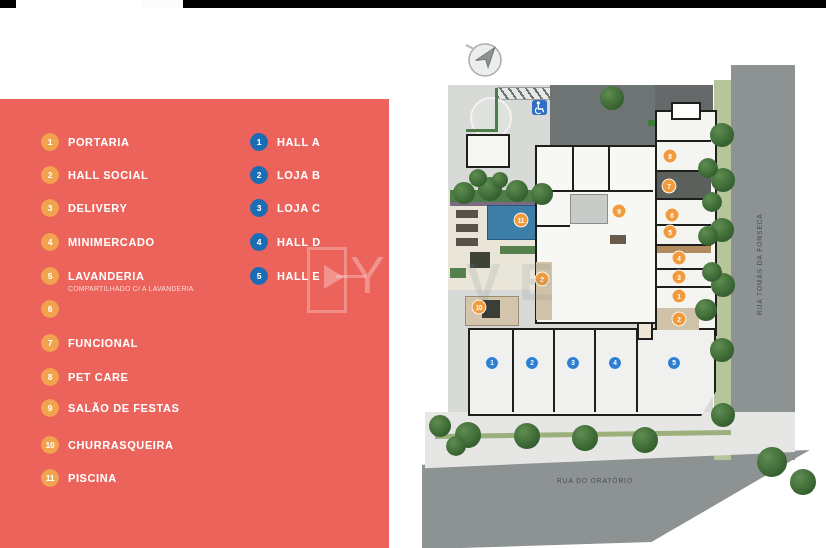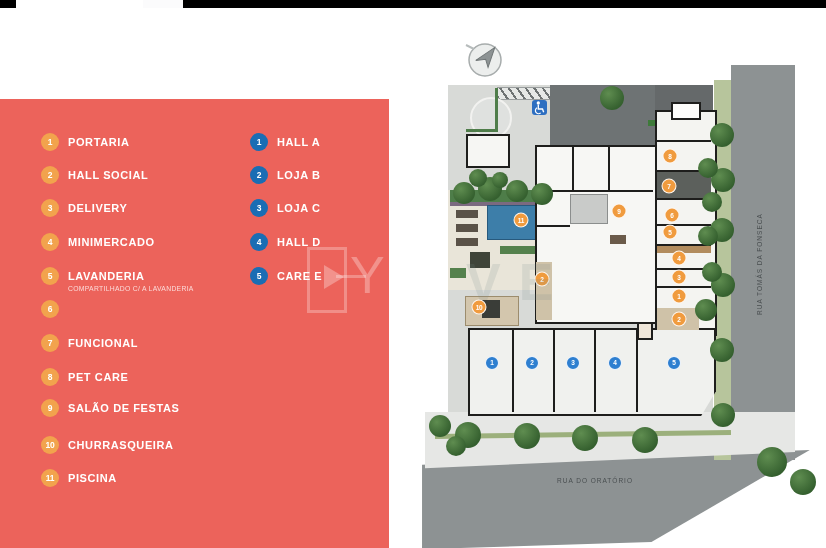--- a/index.html
+++ b/index.html
@@ -138,21 +138,21 @@
       </div>
       <div class="l-row" style="top: 134px; left: 0px;">
         <span class="badge bl">4</span>
         <span class="l-txt">
           <span class="l-lbl">HALL D</span>
         </span>
       </div>
       <div class="l-row" style="top: 168px; left: 0px;">
         <span class="badge bl">5</span>
         <span class="l-txt">
-          <span class="l-lbl">CARE E</span>
+          <span class="l-lbl">HALL E</span>
         </span>
       </div>
     </div>
   <div class="wm-box"></div>
   <div class="wm-play"></div>
   <div class="wm-tail"></div>
   <div class="wm-y">Y</div>
 </div>
 
 <div class="plan">

